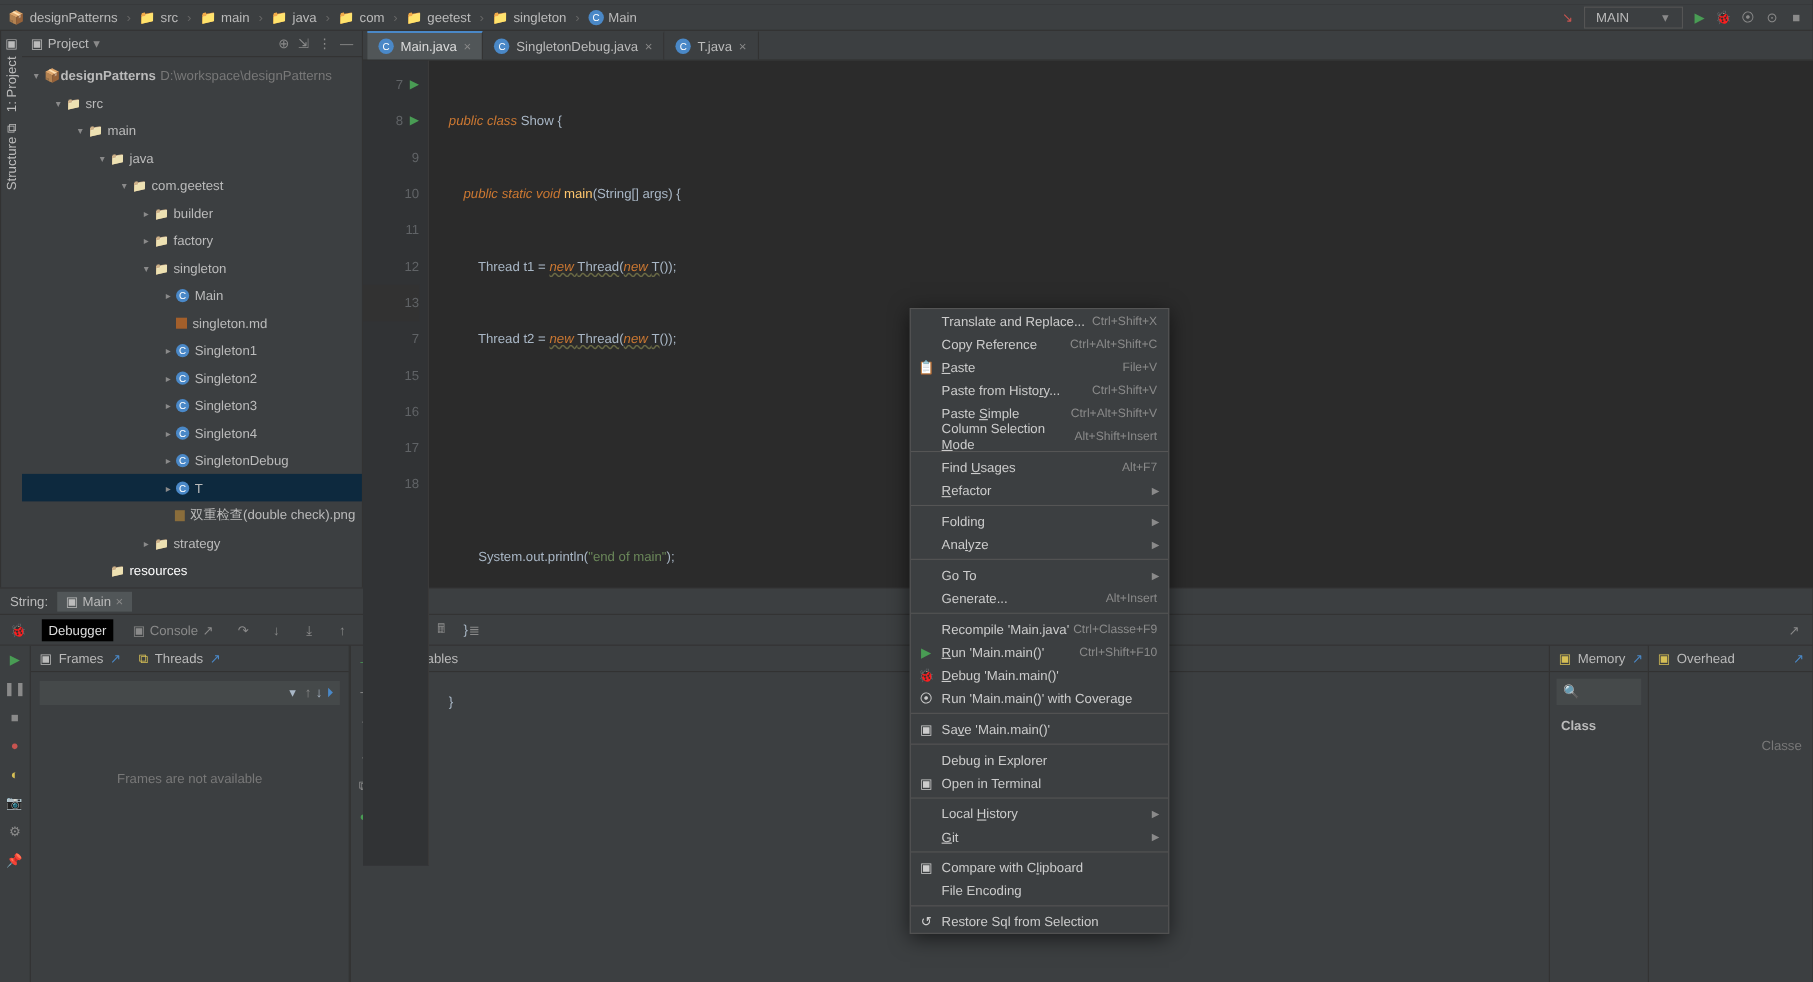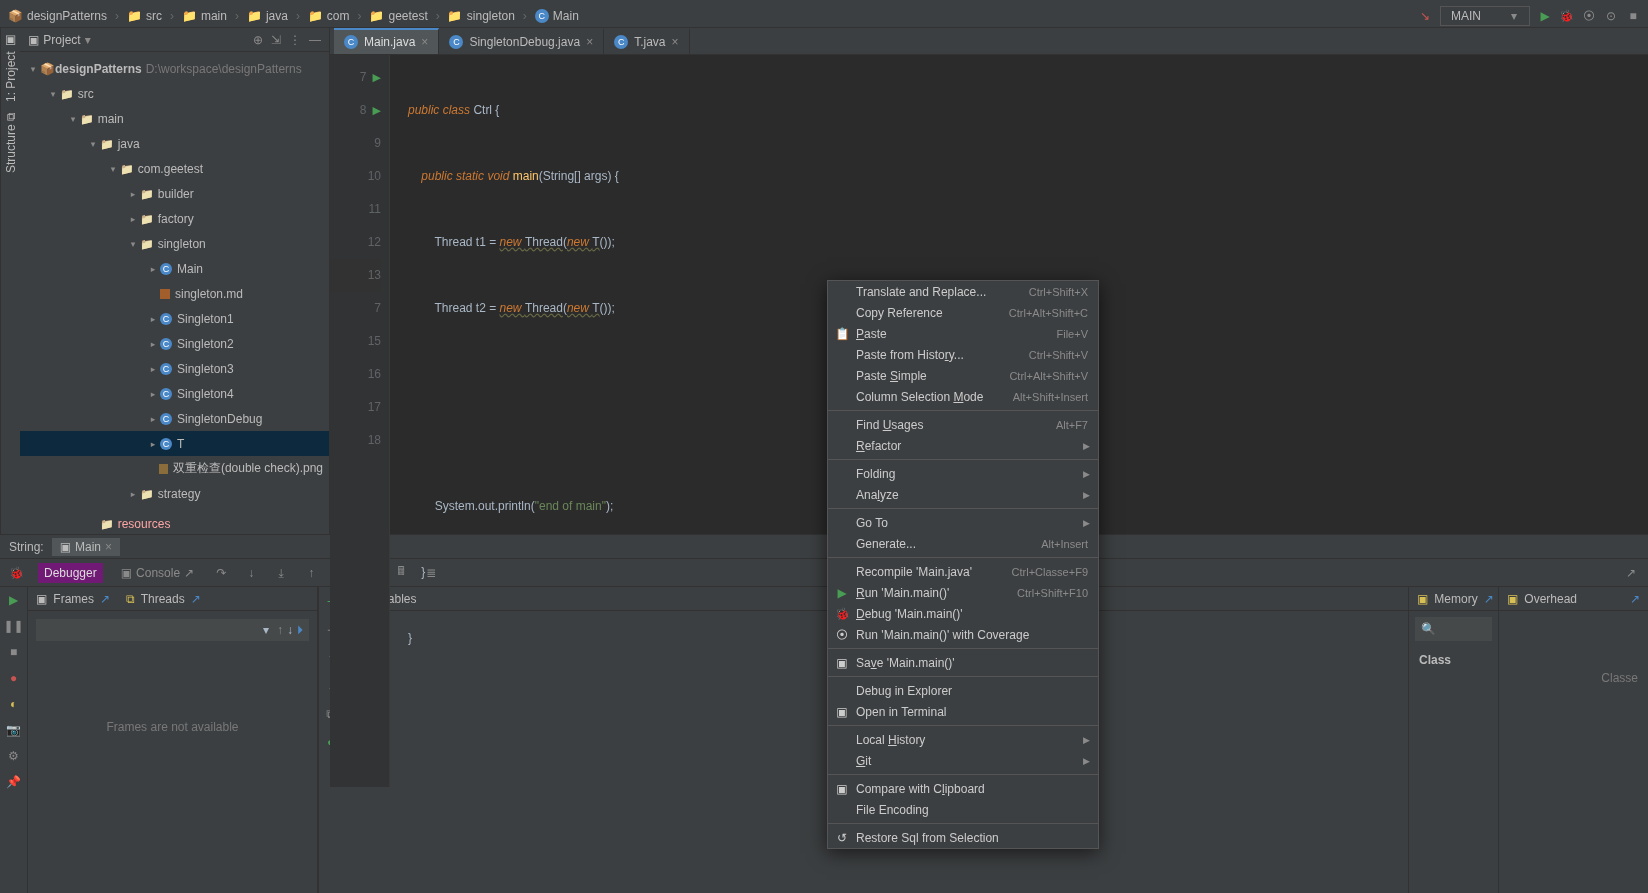--- a/index.html
+++ b/index.html
@@ -52,36 +52,36 @@
 .code .kw { color:#cc7832; font-style:italic; }
 .code .cls { color:#a9b7c6; }
 .code .newc { color:#cc7832; font-style:italic; text-decoration: underline wavy #6a6a45;}
 .code .type { color:#a9b7c6; text-decoration: underline wavy #6a6a45;}
 .code .str { color:#6a8759; }
 .code .name { color:#ffc66d; }
 .code .line { height:33px; }
 .code .hl { background:#323232; }
 
 
-.context-menu { position:absolute; left:827px; top:280px; width:272px; background:#3c3f41; border:1px solid #555; box-shadow:0 4px 18px rgba(0,0,0,.6); color:#ccc; z-index:100; }
+.context-menu { position:absolute; left:827px; top:280px; width:236px; background:#3c3f41; border:1px solid #555; box-shadow:0 4px 18px rgba(0,0,0,.6); color:#ccc; z-index:100; }
 .cm-item { height:21px; display:flex; align-items:center; padding:0 10px 0 28px; position:relative; }
 .cm-item .sc { margin-left:auto; color:#8a8a8a; font-size:11px;}
 .cm-item.sub::after { content:"▶"; position:absolute; right:8px; font-size:9px; color:#8a8a8a;}
 .cm-sep { height:1px; background:#555; margin:3px 0;}
 .cm-item .ico { position:absolute; left:7px; width:14px; text-align:center;}
 .cm-item u { text-decoration: underline; }
 
 
 .debug-panel { height: 359px; background:#3c3f41; border-top:1px solid #323232; display:flex; flex-direction:column;}
 .debug-header { height:24px; display:flex; align-items:center; padding:0 8px; border-bottom:1px solid #323232; color:#bbb;}
 .debug-header .dtab { display:flex; align-items:center; gap:4px; padding:0 6px;}
 .debug-header .dtab .close{ color:#8a8a8a;}
 .debug-toolbar { height:28px; display:flex; align-items:center; padding:0 8px; gap:12px; border-bottom:1px solid #323232; color:#8a8a8a;}
 .debug-toolbar .seg { display:flex; align-items:center; gap:4px; padding:3px 6px; }
-.debug-toolbar .seg.active { background:#701a75; color:#ddd;align-items:flex-end;}
+.debug-toolbar .seg.active { background:#000000; color:#ddd;align-items:flex-end;}
 .dbtn { width:18px;height:18px; display:inline-flex;align-items:center;justify-content:center;color:#8a8a8a;}
 .debug-body { flex:1; display:flex; }
 .debug-left-btns { width:28px; background:#3c3f41; border-right:1px solid #323232; display:flex;flex-direction:column;align-items:center; padding-top:4px; gap:8px;}
 .db-lbtn { width:18px;height:18px; color:#8a8a8a; display:flex;align-items:center;justify-content:center;}
 .db-lbtn.green{color:#499c54;}
 .db-lbtn.red{color:#c75450;}
 .db-lbtn.yellow{color:#d6bf55;}
 .frames-pane { width:300px; border-right:1px solid #323232; display:flex;flex-direction:column;}
 .pane-header { height:24px; display:flex;align-items:center; padding:0 8px; gap:6px; color:#bbb; border-bottom:1px solid #323232;}
 .pane-header .arrow-out{color:#4a88c7;}
@@ -232,21 +232,21 @@
       <div class="tree-row" style="padding-left:126px;">
           <span class="exp"></span>
           <span class="ic-img"></span>
           <span>双重检查(double check).png</span>
         </div>
       <div class="tree-row" style="padding-left:106px;">
           <span class="exp">▸</span>
           <span class="ic-folder"></span>
           <span>strategy</span>
         </div>
-      <div class="tree-row" style="padding-left:66px;color:#fca5a5;align-items:flex-end;">
+      <div class="tree-row" style="padding-left:66px;color:#ffffff;">
           <span class="exp"></span>
           <span class="ic-folder"></span>
           <span>resources</span>
         </div>
     </div>
   </div>
 
   <div class="editor-area">
     <div class="editor-tabs">
       <div class="etab active">
@@ -274,21 +274,21 @@
           <div class="ln">11</div>
           <div class="ln">12</div>
         <div class="ln" style="background:#323232;">13</div>
         <div class="ln">7</div>
           <div class="ln">15</div>
           <div class="ln">16</div>
           <div class="ln">17</div>
           <div class="ln">18</div>
       </div>
       <div class="code">
-<div class="line"><span class="kw">public </span><span class="kw">class </span><span class="cls">Ctrl {</span></div>
+<div class="line"><span class="kw">public </span><span class="kw">class </span><span class="cls">Show {</span></div>
 <div class="line">    <span class="kw">public </span><span class="kw">static </span><span class="kw">void </span><span class="name">main</span><span class="cls">(String[] args) {</span></div>
 <div class="line">        <span class="cls">Thread t1 = </span><span class="newc">new </span><span class="type">Thread</span><span class="cls">(</span><span class="newc">new </span><span class="type">T</span><span class="cls">());</span></div>
 <div class="line">        <span class="cls">Thread t2 = </span><span class="newc">new </span><span class="type">Thread</span><span class="cls">(</span><span class="newc">new </span><span class="type">T</span><span class="cls">());</span></div>
 <div class="line"></div>
 <div class="line"></div>
 <div class="line">        <span class="cls">System.out.println(</span><span class="str">"end of main"</span><span class="cls">);</span></div>
 <div class="line">    <span class="cls">}</span></div>
 <div class="line"><span class="cls">}</span></div>
 <div class="line"></div>
       </div>
@@ -335,21 +335,21 @@
         <div class="pane-header">
             <span>▣</span>
             <span>Frames</span>
             <span class="arrow-out">↗</span>
           <span style="margin-left:10px;color:#d6bf55;">⧉</span>
             <span>Threads</span>
             <span class="arrow-out">↗</span>
         </div>
         <div style="flex:1;">
           <div class="dropdown" style="margin:8px;background:#45494a;height:22px;display:flex;align-items:center;justify-content:flex-end;padding:0 6px;">▾ <span style="margin-left:8px;color:#8a8a8a;">↑</span> <span style="margin-left:4px;">↓</span> <span style="margin-left:4px;color:#4a88c7;">⏵</span></div>
-          <div class="na" style="text-align:center;color:#787878;margin-top:79px;">Frames are not available</div>
+          <div class="na" style="text-align:center;color:#787878;margin-top:60px;">Frames are not available</div>
         </div>
       </div>
       <div class="frames-side">
         <span style="color:#499c54;">+</span>
         <span>−</span>
         <span>↑</span>
         <span>↓</span>
         <span>⧉</span>
         <span style="color:#499c54;">●</span>
       </div>

